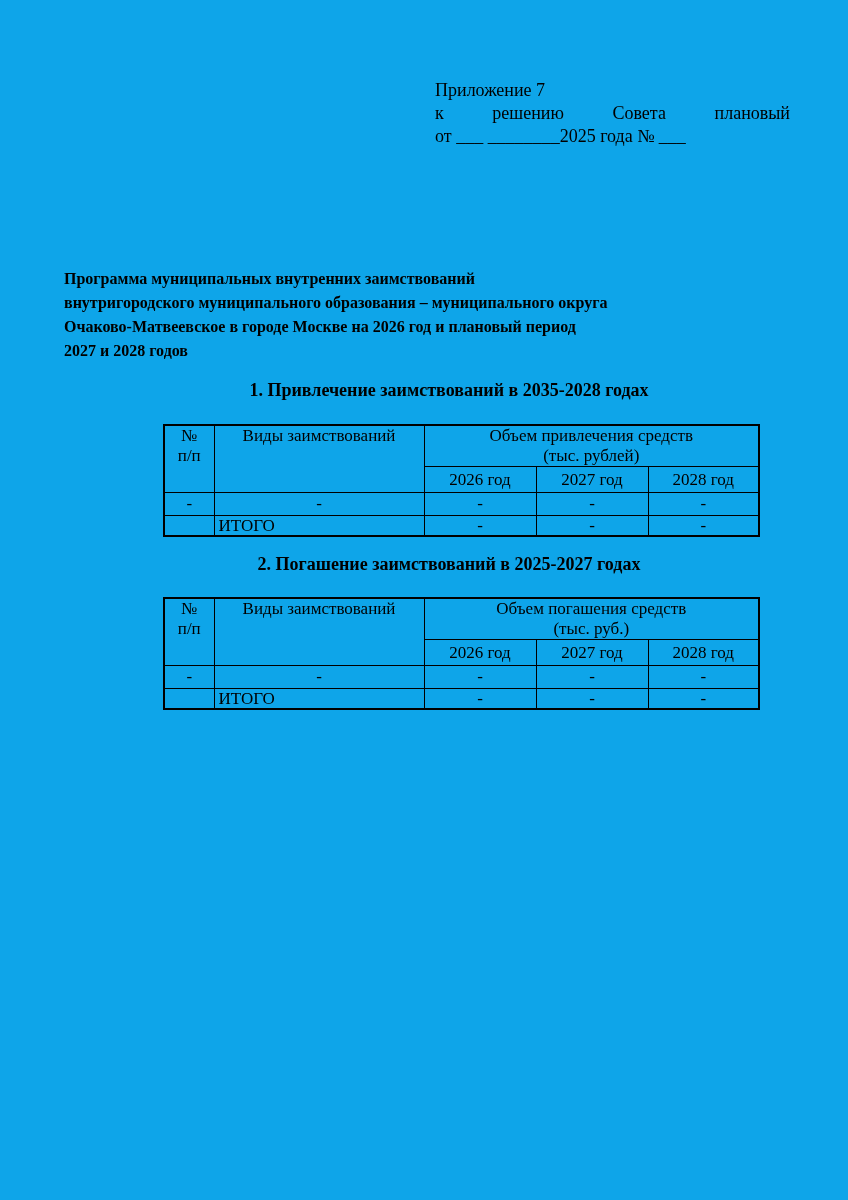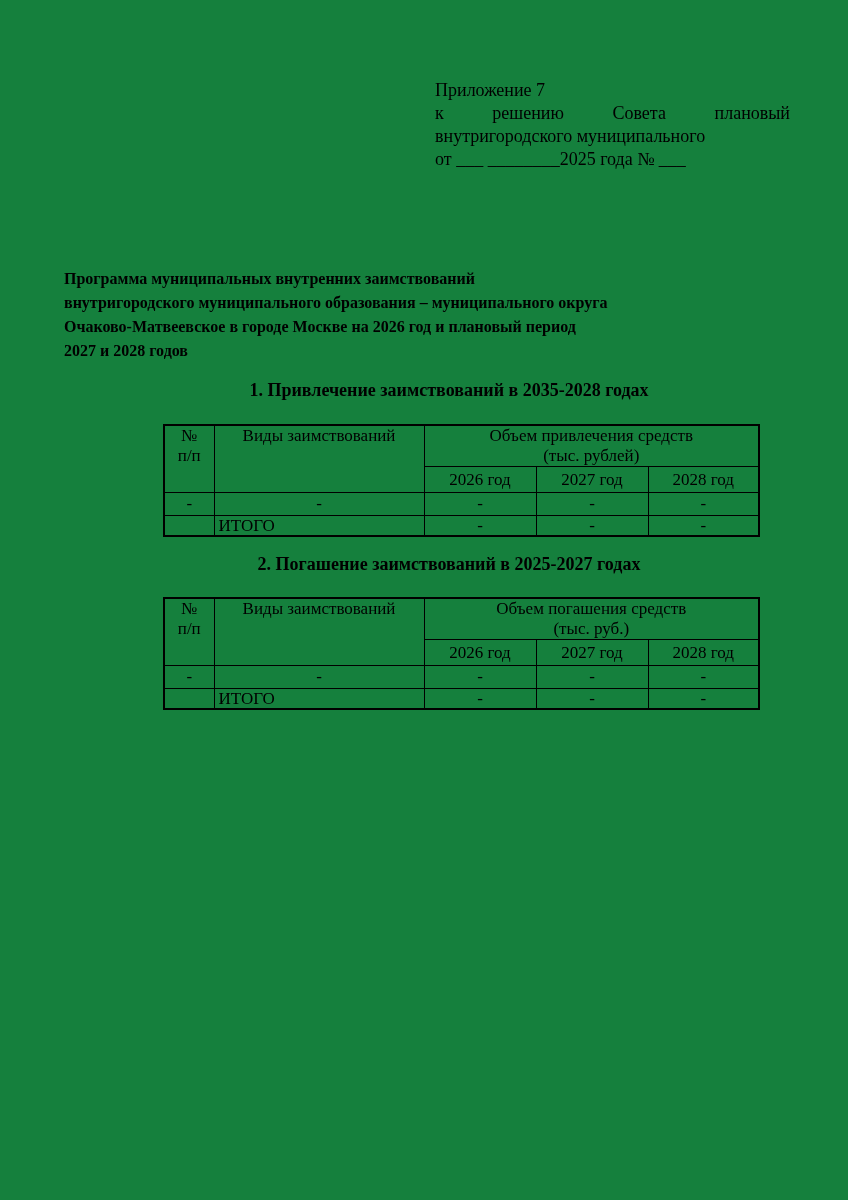--- a/index.html
+++ b/index.html
@@ -5,21 +5,21 @@
   html, body { margin: 0; padding: 0; }
   body {
     width: 848px; height: 1200px;
     background: #ffffff;
     font-family: "Liberation Serif", "DejaVu Serif", serif;
     color: #000000;
   }
   .page {
     position: relative;
     width: 848px; height: 1200px;
-    background: #15803d;
+    background: #0ea5e9;
     overflow: hidden;
   }
   
   .appendix {
     position: absolute;
     left: 435px; top: 79px; width: 355px;
     font-size: 18px; line-height: 23px;
     text-align: left;
   }
   .appendix .just {
@@ -69,21 +69,20 @@
   tr.trow  td { height: 19px; line-height: 18px; }
 </style>
 </head>
 <body>
 
 <div class="page">
 
   <div class="appendix">
     <div>Приложение 7</div>
     <div class="just">к решению Совета плановый</div>
-    <div>внутригородского муниципального</div>
     <div>от ___ ________2025 года № ___</div>
   </div>
 
   <div class="doc-title">Программа муниципальных внутренних заимствований
 внутригородского муниципального образования – муниципального округа
 Очаково-Матвеевское в городе Москве на 2026 год и плановый период
 2027 и 2028 годов</div>
 
   <div class="section-heading sh1">1. Привлечение заимствований в 2035-2028 годах</div>
 

